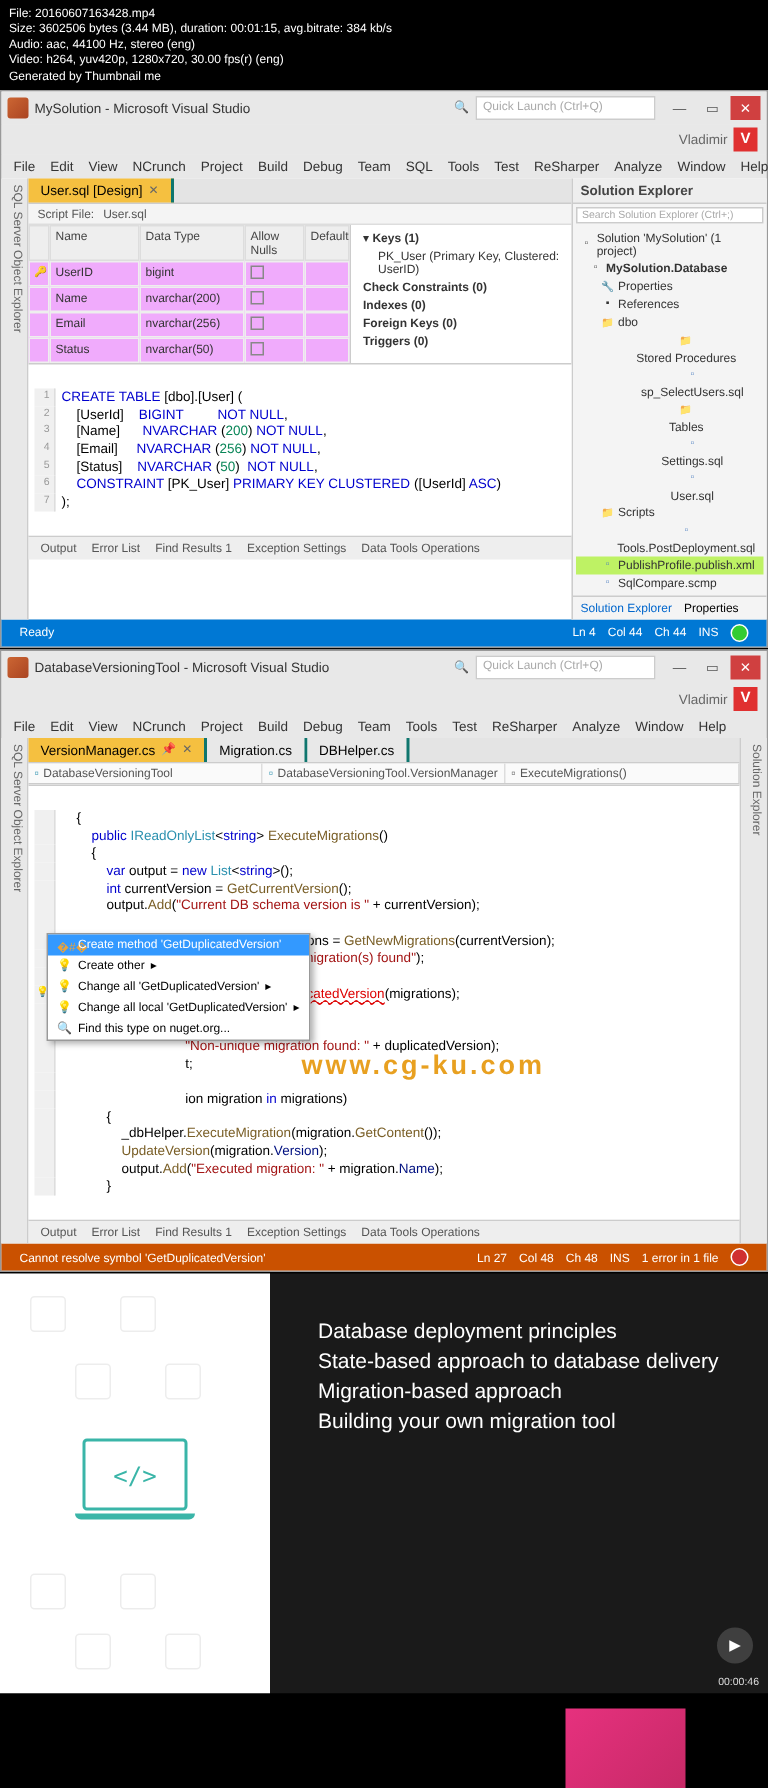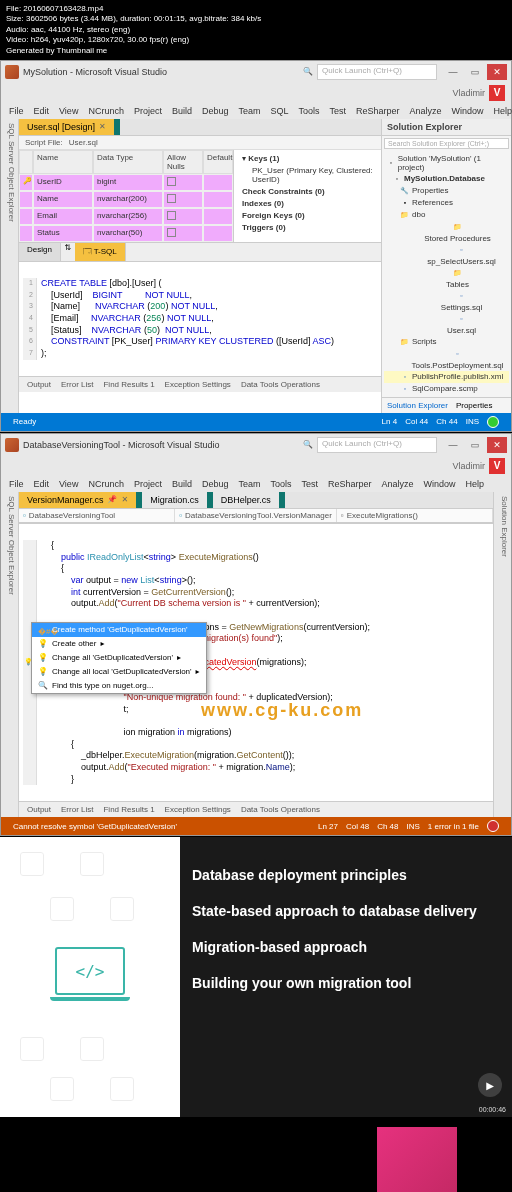--- a/index.html
+++ b/index.html
@@ -16,21 +16,21 @@
 .win-close { background: #d04040; color: #fff; }
 .user-row { display: flex; justify-content: flex-end; align-items: center; padding: 2px 6px; background: #e8e8e8; }
 .user-name { color: #666; font-size: 9px; margin-right: 4px; }
 .user-badge { width: 16px; height: 16px; background: #e03030; color: #fff; display: flex; align-items: center; justify-content: center; font-size: 10px; font-weight: bold; }
 .menubar { display: flex; gap: 10px; padding: 3px 8px; background: #e8e8e8; color: #333; font-size: 9px; }
 .menubar span { cursor: pointer; }
 .content-area { display: flex; background: #fff; }
 .side-tab { width: 18px; background: #e8e8e8; border-right: 1px solid #ccc; writing-mode: vertical-rl; text-orientation: mixed; font-size: 8px; color: #666; padding: 4px 2px; text-align: left; }
 .main-panel { flex: 1; display: flex; flex-direction: column; }
 .tab-strip { display: flex; background: #e4e4e4; border-bottom: 1px solid #ccc; }
-.doc-tab { padding: 3px 8px; font-size: 9px; background: #f5c85a; border-right: 6px solid #0f766e; display: flex; align-items: center; gap: 4px; }
+.doc-tab { padding: 3px 8px; font-size: 9px; background: #f5c85a; border-right: 2px solid #0f766e; display: flex; align-items: center; gap: 4px; }
 .doc-tab.active { background: #f5c040; }
 .doc-tab-close { color: #666; font-size: 8px; }
 .script-bar { display: flex; align-items: center; gap: 6px; padding: 2px 6px; background: #f4f4f4; font-size: 8px; color: #555; border-bottom: 1px solid #ddd; }
 .grid-area { display: flex; }
 .grid-left { flex: 0 0 214px; border-right: 1px solid #ccc; }
 .grid-header, .grid-row { display: grid; grid-template-columns: 14px 60px 70px 40px 30px; font-size: 8px; }
 .grid-header > div { background: #eee; padding: 2px 3px; border: 1px solid #ddd; color: #444; }
 .grid-row > div { padding: 2px 3px; border: 1px solid #eee; color: #333; background: #f0abfc; }
 .key-icon { color: #c90; font-size: 7px; }
 .grid-right { flex: 1; padding: 4px 8px; font-size: 8px; color: #333; }
@@ -56,21 +56,21 @@
 .statusbar .sr { display: flex; gap: 8px; align-items: center; }
 .status-ok { width: 12px; height: 12px; border-radius: 50%; background: #3c3; border: 1px solid #fff; }
 .solution-panel { width: 130px; background: #f4f4f4; border-left: 1px solid #ccc; font-size: 8px; }
 .se-title { background: #eee; padding: 3px 5px; font-size: 9px; font-weight: bold; color: #444; border-bottom: 1px solid #ccc; }
 .se-search { margin: 2px; border: 1px solid #ccc; padding: 1px 3px; font-size: 7px; color: #aaa; background: #fff; }
 .tree { padding: 2px; }
 .tree-item { padding: 1px 2px; display: flex; align-items: center; gap: 2px; color: #333; }
 .tree-item.l1 { padding-left: 8px; }
 .tree-item.l2 { padding-left: 16px; }
 .tree-item.l3 { padding-left: 24px; flex-direction: column; }
-.tree-item.sel { background: #fef9c3; }
+.tree-item.sel { background: #bef264; }
 .tree-icon { width: 10px; height: 10px; display: inline-flex; align-items: center; justify-content: center; font-size: 7px; }
 .folder { color: #e8a33d; }
 .file { color: #4a7cbf; }
 .se-tabs { display: flex; padding: 3px 5px; gap: 8px; font-size: 8px; border-top: 1px solid #ccc; }
 .se-tabs .active { color: #0066cc; }
 
 .nav-dropdown { display: flex; border-bottom: 1px solid #ccc; background: #fafafa; }
 .nav-dropdown > div { flex: 1; padding: 2px 4px; font-size: 8px; color: #555; border-right: 1px solid #ddd; display: flex; align-items: center; gap: 3px; }
 .intellisense-popup { position: absolute; left: 30px; top: 188px; background: #fff; border: 1px solid #999; box-shadow: 2px 2px 4px rgba(0,0,0,0.3); font-size: 8px; z-index: 10; }
 .intel-item { padding: 2px 6px; display: flex; align-items: center; gap: 4px; }
@@ -78,21 +78,21 @@
 .intel-icon { width: 10px; height: 10px; font-size: 8px; }
 .bulb { color: #e8a33d; }
 
 .slide-dark { background: #1a1a1a; color: #fff; display: flex; position: relative; height: 280px; }
 .slide-left { width: 180px; background: #fff; position: relative; overflow: hidden; }
 .pattern { position: absolute; inset: 0; opacity: 0.15; }
 .pattern-icon { position: absolute; border: 1.5px solid #888; border-radius: 3px; width: 24px; height: 24px; }
 .laptop-icon { position: absolute; top: 110px; left: 50px; width: 80px; height: 60px; }
 .laptop-screen { width: 70px; height: 48px; border: 2px solid #3ab5a8; border-radius: 3px; margin: 0 auto; display: flex; align-items: center; justify-content: center; color: #3ab5a8; font-size: 16px; font-family: monospace; }
 .laptop-base { width: 80px; height: 4px; background: #3ab5a8; border-radius: 0 0 4px 4px; margin-top: 2px; }
-.slide-right { flex: 1; padding: 30px 12px; display: flex; flex-direction: column; gap: 20px; font-size: 14px; font-weight: 700; }
+.slide-right { flex: 1; padding: 30px 32px; display: flex; flex-direction: column; gap: 4px; font-size: 14px; font-weight: 400; }
 .slide-black { background: #000; height: 300px; position: relative; overflow: hidden; }
 .shape { position: absolute; }
 .sh1 { width: 80px; height: 80px; background: linear-gradient(135deg, #e6317e, #c12862); top: 10px; right: 55px; }
 .sh2 { width: 100px; height: 30px; background: linear-gradient(90deg, #ff8a3d, #ff5e62); top: 120px; left: 160px; }
 .sh3 { width: 100px; height: 160px; background: linear-gradient(135deg, #e6317e, #b02050); top: 110px; right: 120px; transform: skewY(-8deg); }
 .watermark { position: absolute; color: #e8a020; font-size: 18px; font-weight: bold; letter-spacing: 2px; pointer-events: none; z-index: 50; }
 .play-btn { position: absolute; right: 10px; width: 24px; height: 24px; border-radius: 50%; background: rgba(80,80,80,0.7); display: flex; align-items: center; justify-content: center; color: #fff; font-size: 10px; }
 .timecode { position: absolute; right: 6px; bottom: 4px; color: #ddd; font-size: 7px; }
 .check { width: 9px; height: 9px; border: 1px solid #888; display: inline-block; }
 </style>
@@ -195,25 +195,20 @@
         </div>
         <div class="grid-right">
           <div class="sec"><span>▾</span> <span class="sec-title">Keys (1)</span></div>
           <div class="sec" style="padding-left:10px">PK_User (Primary Key, Clustered: UserID)</div>
           <div class="sec"><span class="sec-title">Check Constraints (0)</span></div>
           <div class="sec"><span class="sec-title">Indexes (0)</span></div>
           <div class="sec"><span class="sec-title">Foreign Keys (0)</span></div>
           <div class="sec"><span class="sec-title">Triggers (0)</span></div>
         </div>
       </div>
-      <div class="design-tabs">
-        <div class="design-tab">Design</div>
-        <div style="width:14px;text-align:center">⇅</div>
-        <div class="design-tab active">🗔 <span>T-SQL</span></div>
-      </div>
       <div class="code-editor">
         <div class="code-line">
             <span class="line-gutter">1</span>
             <span><span class="kw">CREATE TABLE</span> [dbo].[User] (</span>
           </div>
         <div class="code-line">
             <span class="line-gutter">2</span>
             <span>&nbsp;&nbsp;&nbsp;&nbsp;[UserId]&nbsp;&nbsp;&nbsp;&nbsp;<span class="kw">BIGINT</span>&nbsp;&nbsp;&nbsp;&nbsp;&nbsp;&nbsp;&nbsp;&nbsp;&nbsp;<span class="kw">NOT NULL</span>,</span>
           </div>
         <div class="code-line">
@@ -460,20 +455,24 @@
         <div class="code-line">
             <span class="line-gutter"></span>
             <span>&nbsp;&nbsp;&nbsp;&nbsp;&nbsp;&nbsp;&nbsp;&nbsp;&nbsp;&nbsp;&nbsp;&nbsp;{</span>
           </div>
         <div class="code-line">
             <span class="line-gutter"></span>
             <span>&nbsp;&nbsp;&nbsp;&nbsp;&nbsp;&nbsp;&nbsp;&nbsp;&nbsp;&nbsp;&nbsp;&nbsp;&nbsp;&nbsp;&nbsp;&nbsp;_dbHelper.<span class="call">ExecuteMigration</span>(migration.<span class="call">GetContent</span>());</span>
           </div>
         <div class="code-line">
             <span class="line-gutter"></span>
+            <span>&nbsp;&nbsp;&nbsp;&nbsp;&nbsp;&nbsp;&nbsp;&nbsp;&nbsp;&nbsp;&nbsp;&nbsp;&nbsp;&nbsp;&nbsp;&nbsp;<span class="call">UpdateVersion</span>(migration.<span class="member">Version</span>);</span>
+          </div>
+        <div class="code-line">
+            <span class="line-gutter"></span>
             <span>&nbsp;&nbsp;&nbsp;&nbsp;&nbsp;&nbsp;&nbsp;&nbsp;&nbsp;&nbsp;&nbsp;&nbsp;&nbsp;&nbsp;&nbsp;&nbsp;output.<span class="call">Add</span>(<span class="str">"Executed migration: "</span> + migration.<span class="member">Name</span>);</span>
           </div>
         <div class="code-line">
             <span class="line-gutter"></span>
             <span>&nbsp;&nbsp;&nbsp;&nbsp;&nbsp;&nbsp;&nbsp;&nbsp;&nbsp;&nbsp;&nbsp;&nbsp;}</span>
           </div>
       </div>
       <div class="bottom-tabs">
         <span>Output</span>
         <span>Error List</span>

